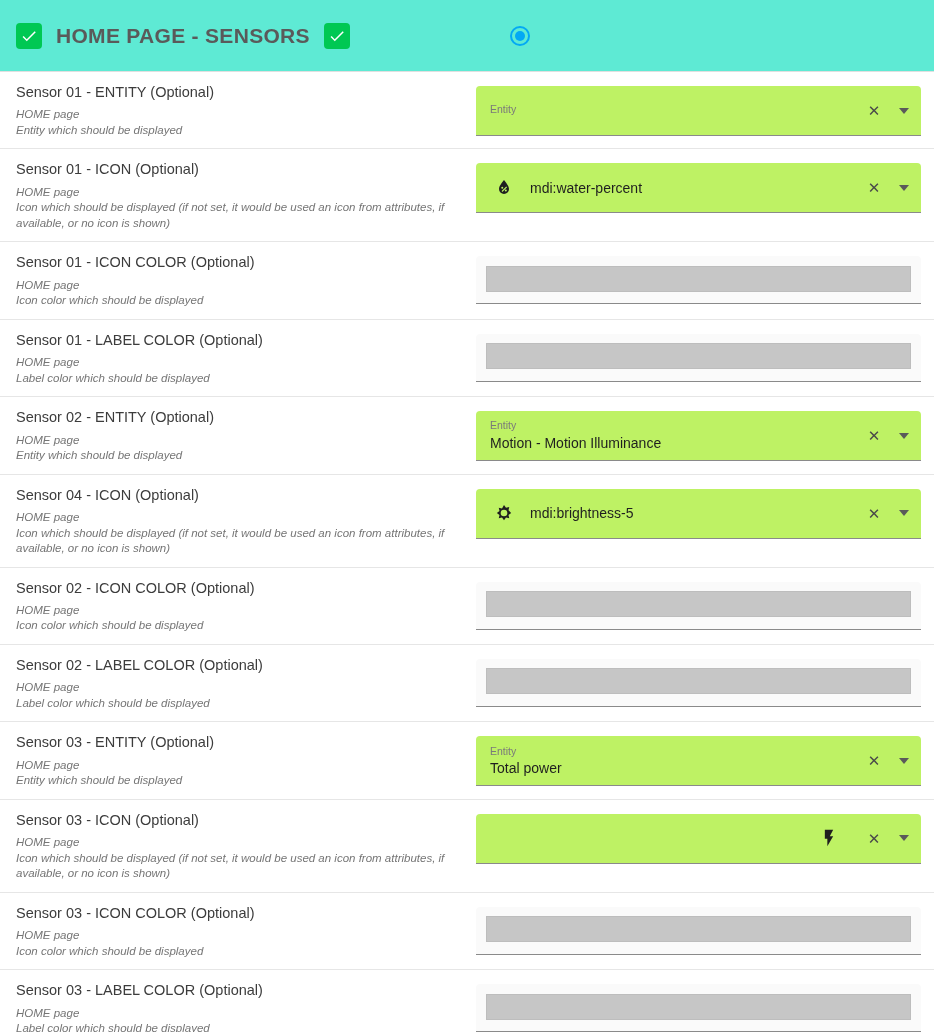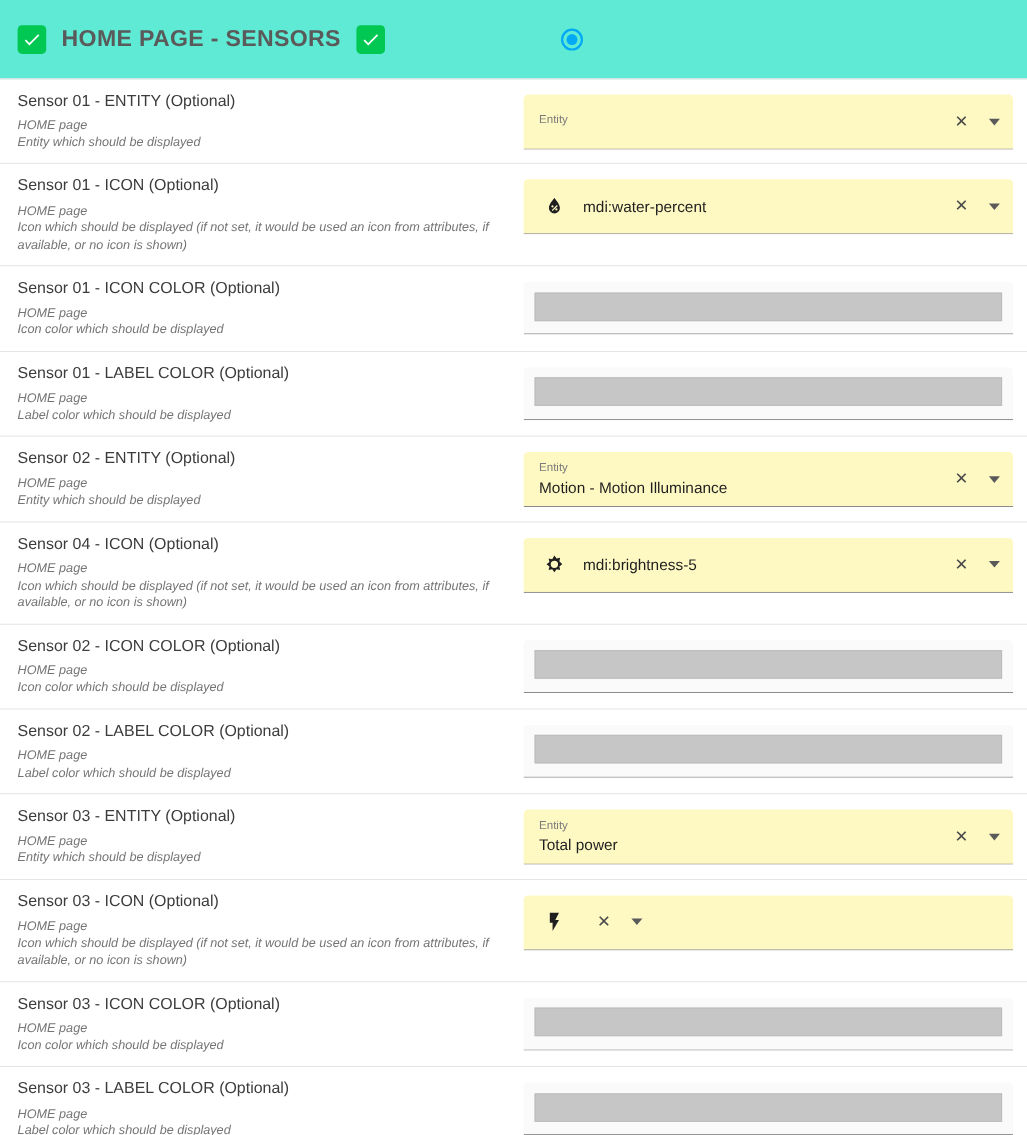--- a/index.html
+++ b/index.html
@@ -94,21 +94,21 @@
   .row-right {
     flex: 1 1 auto;
     display: flex;
     align-items: center;
     padding-top: 2px;
   }
 
   
   .field {
     width: 445px;
-    background: #fef9c3;
+    background: #bef264;
     border-bottom: 1px solid #8a8a8a;
     border-radius: 4px 4px 0 0;
     display: flex;
     align-items: center;
     padding: 6px 6px 6px 14px;
     min-height: 50px;
     position: relative;
   }
   .field-texts {
     flex: 1 1 auto;
@@ -124,21 +124,21 @@
     margin-bottom: 2px;
   }
   .field-value {
     font-size: 14px;
     color: #1f1f1f;
     line-height: 1.3;
     white-space: nowrap;
     overflow: hidden;
     text-overflow: ellipsis;
   }
-  .field.with-icon { align-items: center; }
+  .field.with-icon { align-items: center; justify-content: flex-end; }
   .field-icon {
     width: 28px;
     flex: 0 0 28px;
     display: flex;
     align-items: center;
     justify-content: center;
     margin-right: 12px;
     color: #1f1f1f;
   }
   .field-icon svg { display: block; }

